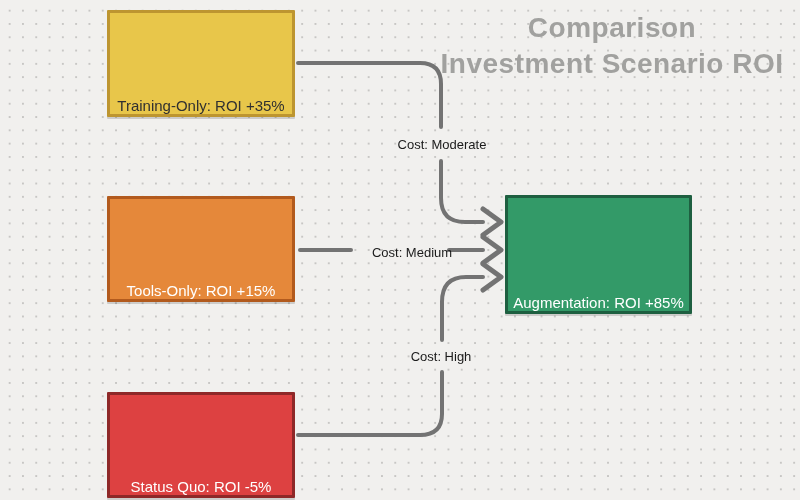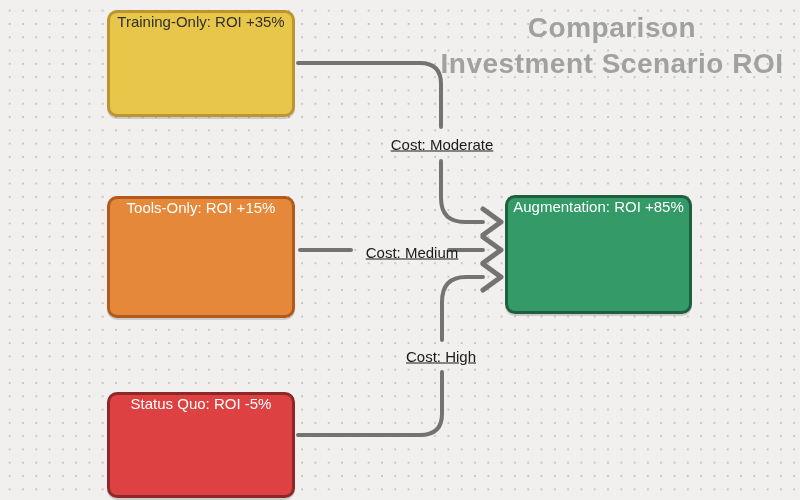--- a/index.html
+++ b/index.html
@@ -22,38 +22,37 @@
     text-align: center;
     font-size: 28px;
     font-weight: bold;
     line-height: 1.28;
     letter-spacing: 0.5px;
   }
   .node {
     position: absolute;
     box-sizing: border-box;
     border: 3px solid;
-    border-radius: 10px;
+    border-radius: 1px;
     display: flex;
-    align-items: flex-start;
+    align-items: flex-end;
     justify-content: center;
     text-align: center;
     font-size: 15px;
     box-shadow: 0 2px 0 rgba(0,0,0,0.15);
   }
   .node-training      { left: 107px; top: 10px;  width: 188px; height: 107px; }
-  .node-tools         { left: 107px; top: 196px; width: 188px; height: 122px; }
+  .node-tools         { left: 107px; top: 196px; width: 188px; height: 106px; }
   .node-status-quo    { left: 107px; top: 392px; width: 188px; height: 106px; }
   .node-augmentation  { left: 505px; top: 195px; width: 187px; height: 119px; }
   .edge-label {
     position: absolute;
     transform: translate(-50%, -50%);
-    font-size: 15px;
+    font-size: 13px;
     white-space: nowrap;
-    text-decoration: underline;
   }
   .label-moderate { left: 442px; top: 144px; }
   .label-medium   { left: 400px; top: 252px; margin-left: 12px; }
   .label-high     { left: 441px; top: 356px; }
   svg.edges { position: absolute; left: 0; top: 0; }
 </style>
 </head>
 <body>
 
 <div class="canvas">

